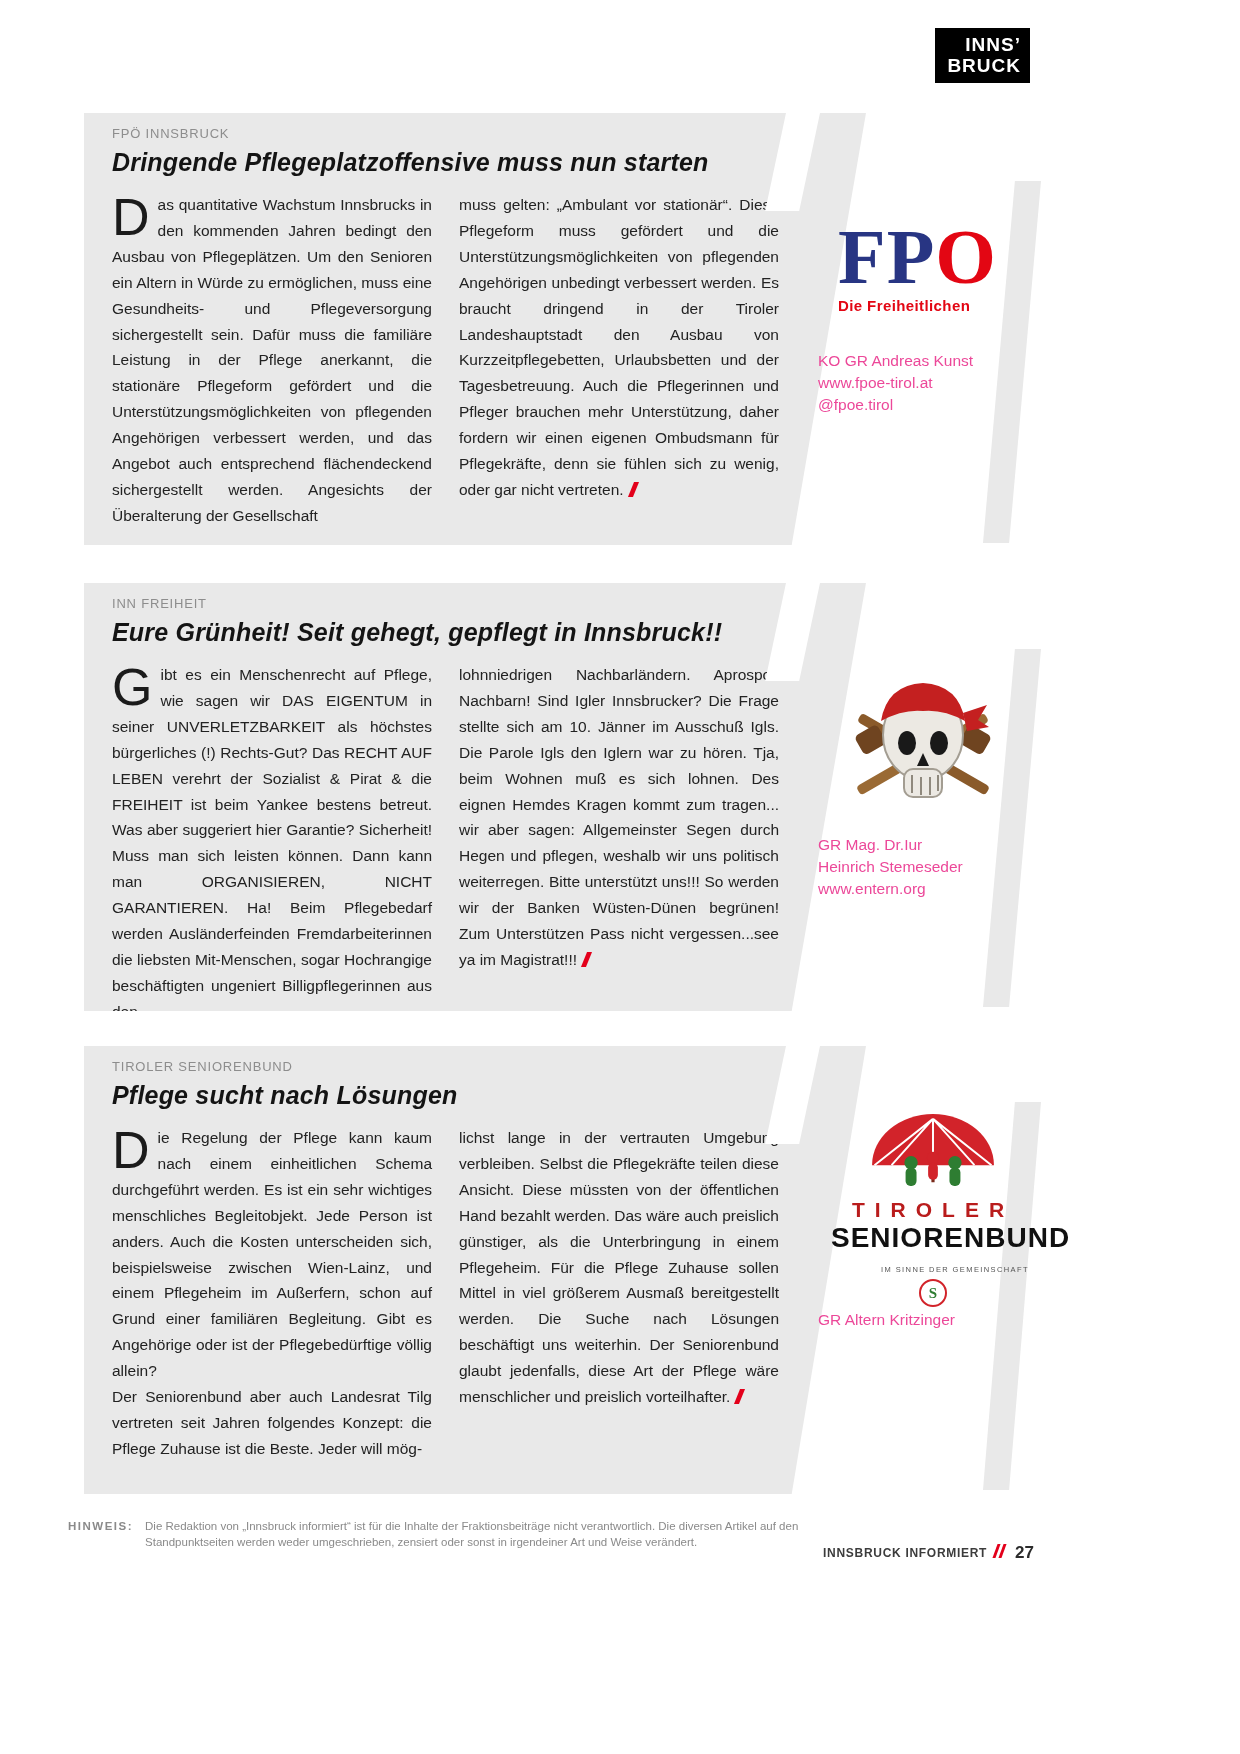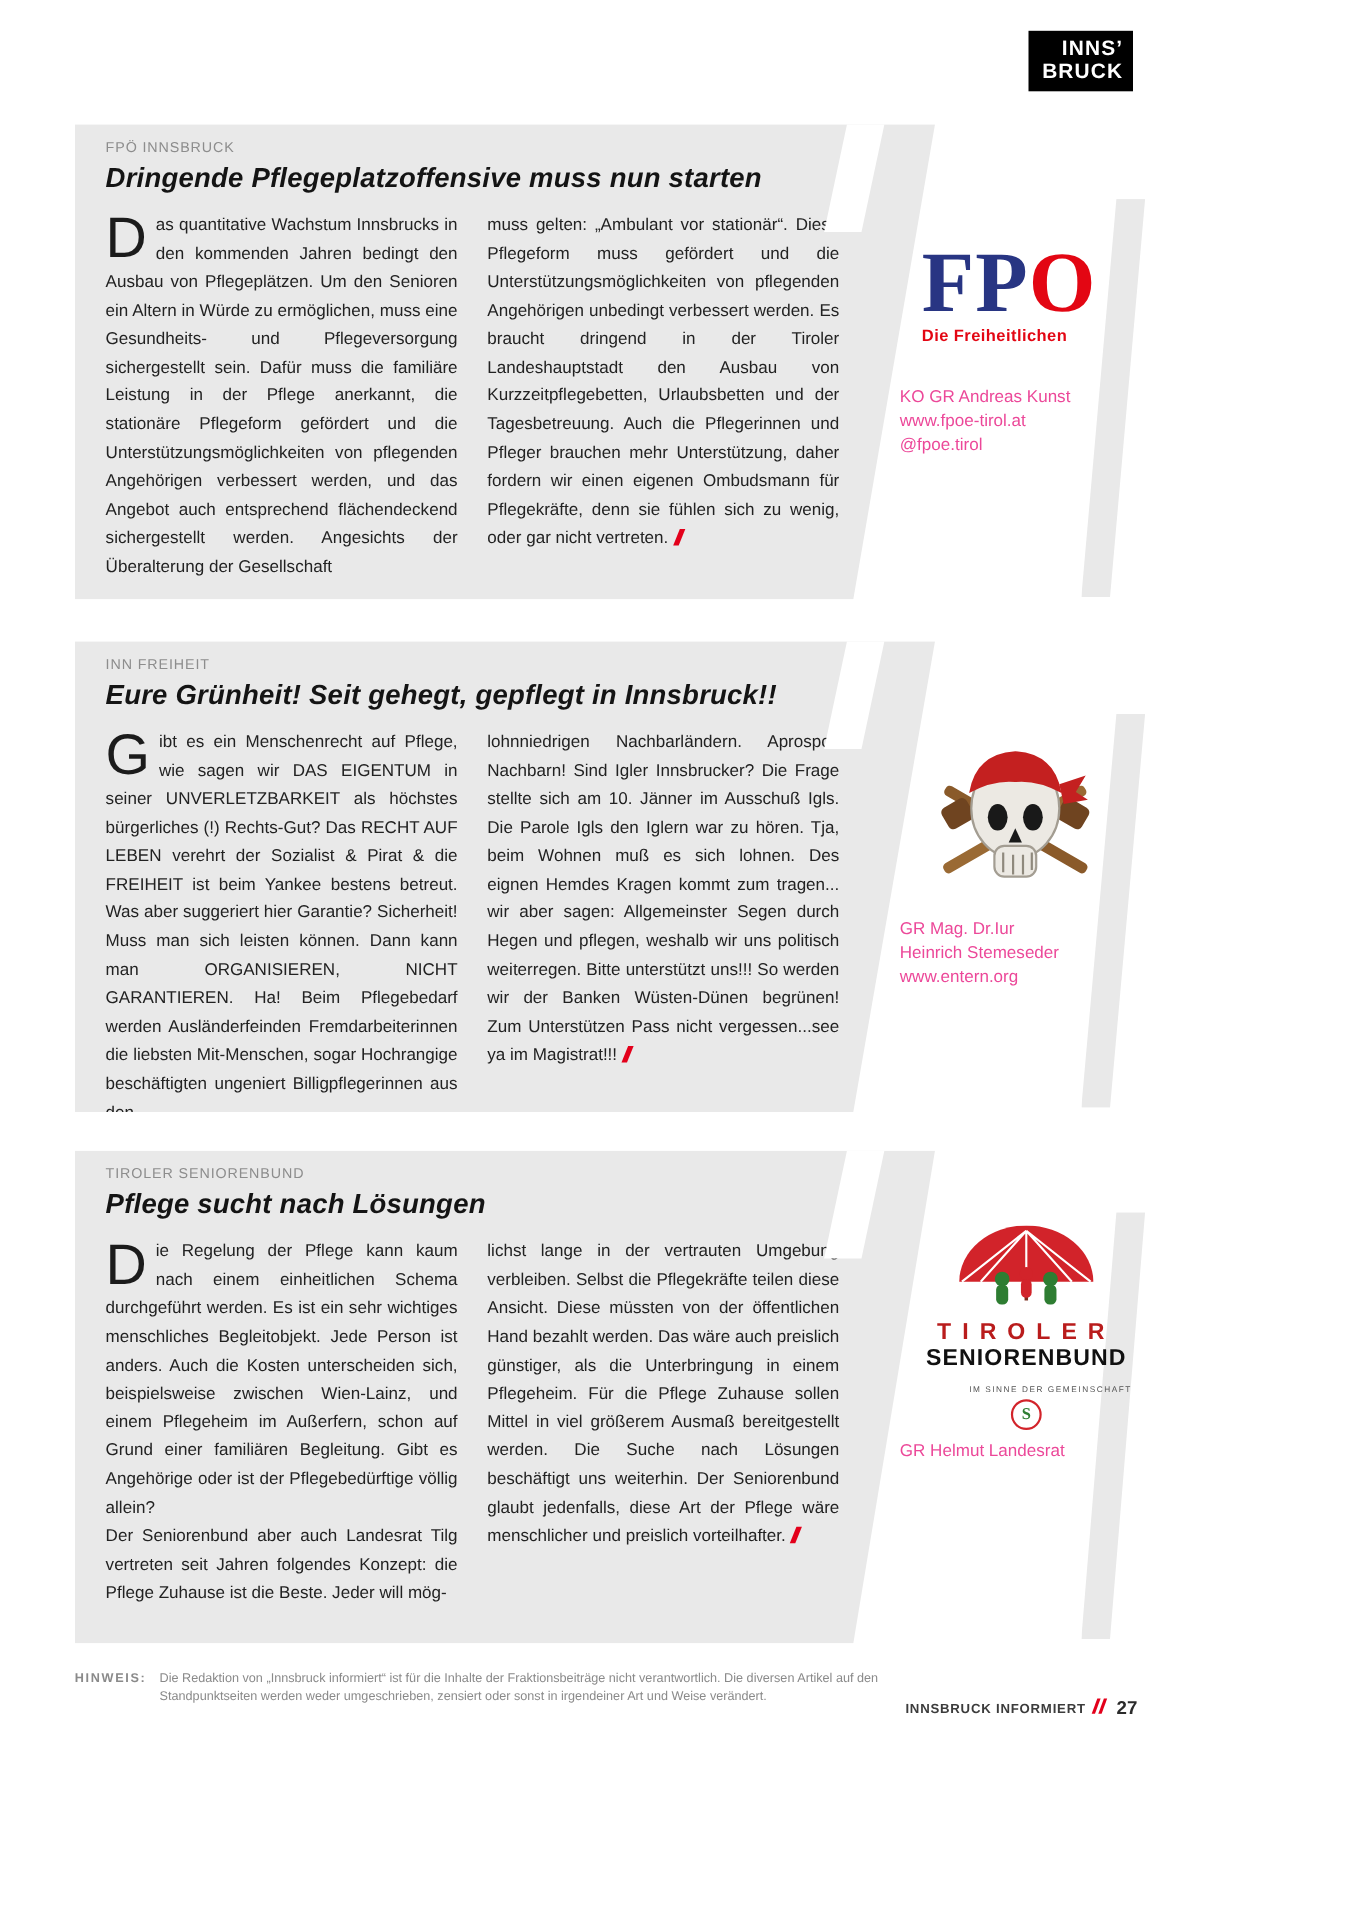--- a/index.html
+++ b/index.html
@@ -10,21 +10,21 @@
   .brand { position:absolute; top:28px; right:210px; background:#000; color:#fff;
            padding:6px 9px 7px 12px; text-align:right; }
   .brand div { font-weight:bold; font-size:19px; line-height:21px; letter-spacing:1px; }
 
   
   .block { position:absolute; left:68px; width:972px; }
   .s1 { top:113px;  height:432px; }
   .s2 { top:583px;  height:428px; }
   .s3 { top:1046px; height:448px; }
 
-  .gray { position:absolute; left:0; top:0; width:782px; height:100%;
+  .gray { position:absolute; left:16px; top:0; width:782px; height:100%;
           background:#e9e9e9; clip-path:polygon(0 0,100% 0,90.5% 100%,0 100%);
           padding:13px 0 0 28px; box-sizing:border-box; }
   .gray::after { content:""; position:absolute; left:702px; top:0; width:34px; height:98px;
           background:#fff; transform:skewX(-12deg); transform-origin:top left; }
 
   .label { font-size:13px; letter-spacing:0.8px; color:#8d8d8d; }
   .headline { margin:7px 0 0 0; font-size:25px; font-style:italic; font-weight:bold;
               color:#141414; letter-spacing:0.2px; }
   .cols { display:flex; gap:27px; margin-top:15px; }
   .col { width:320px; text-align:justify; font-size:15.5px; line-height:25.9px;
@@ -46,21 +46,21 @@
   .fpo-blue { color:#283583; }
   .fpo-red  { color:#e30613; }
   .fpo-sub  { color:#e30613; font-weight:bold; font-size:15px; letter-spacing:0.4px; margin-top:1px; }
   .s1 .contact { left:750px; top:237px; }
 
   .pirate { left:775px; top:72px; }
   .s2 .contact { left:750px; top:251px; }
 
   .sb-logo { left:763px; top:68px; width:204px; text-align:center; }
   .sb-line1 { font-size:21px; font-weight:bold; color:#b91c1c; letter-spacing:10px; margin-top:2px; }
-  .sb-line2 { font-size:21px; font-weight:bold; color:#111; letter-spacing:1px; }
+  .sb-line2 { font-size:28px; font-weight:bold; color:#111; letter-spacing:1px; }
   .sb-tag   { font-size:7.5px; letter-spacing:1.4px; color:#555; text-align:right; padding-right:6px; margin-top:11px; }
   .sb-emblem { width:24px; height:24px; border:2.5px solid #d2232a; border-radius:50%;
                margin:5px auto 0; display:flex; align-items:center; justify-content:center;
                color:#2e7d32; font-weight:bold; font-family:"Liberation Serif", serif; font-size:15px; }
   .s3 .contact { left:750px; top:263px; }
 
   
   .strip { position:absolute; left:915px; width:58px; background:#e9e9e9;
            clip-path:polygon(55% 0,100% 0,45% 100%,0 100%); z-index:1; }
   .s1 .strip { top:68px; height:362px; }
@@ -173,21 +173,21 @@
         <rect x="73.5" y="44" width="9" height="15" rx="4" fill="#2e7d32"></rect>
       </svg>
       <div class="sb-line1">TIROLER</div>
       <div class="sb-line2">SENIORENBUND</div>
       <div class="sb-tag">IM SINNE DER GEMEINSCHAFT</div>
       <div class="sb-emblem">
           <span>S</span>
         </div>
     </div>
     <div class="aside-item contact">
-      <div>GR Helmut Landesrat</div>
+      <div>GR Altern Kritzinger</div>
     </div>
     <div class="strip"></div>
   </section>
 
   <div class="footer">
     <span class="hinweis-label">HINWEIS:</span>
     <span class="hinweis-text">Die Redaktion von „Innsbruck informiert“ ist für die Inhalte der Fraktionsbeiträge nicht verantwortlich. Die diversen Artikel auf den Standpunktseiten werden weder umgeschrieben, zensiert oder sonst in irgendeiner Art und Weise verändert.</span>
   </div>
 
   <div class="pager">

